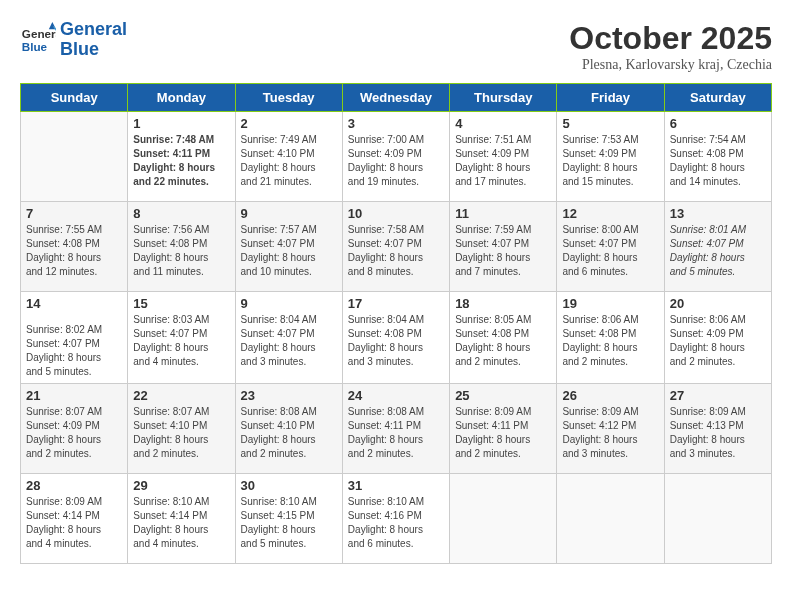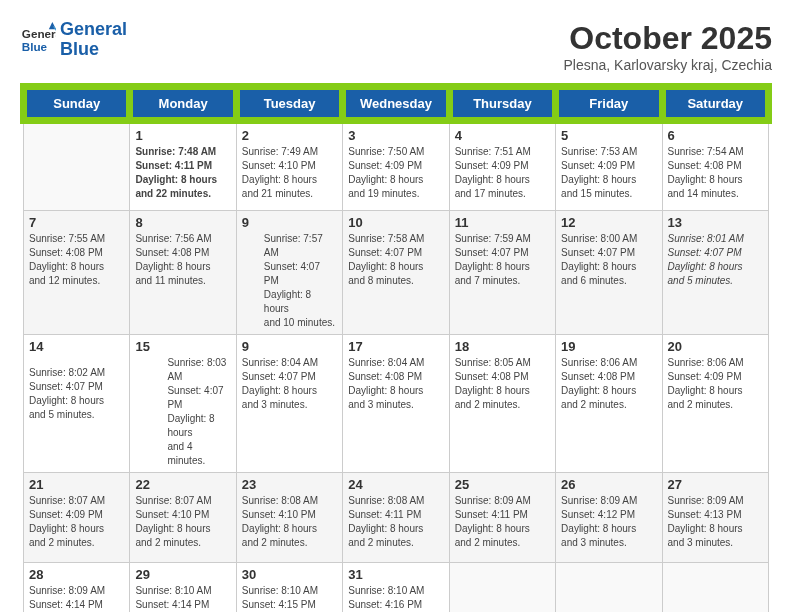--- a/index.html
+++ b/index.html
@@ -38,34 +38,35 @@
       text-align: right;
     }
     .month-title {
       font-size: 32px;
       font-weight: bold;
       color: #333;
     }
     .subtitle {
       font-size: 14px;
       color: #555;
+      font-family: Liberation Serif, serif;
     }
     table {
       width: 100%;
       border-collapse: collapse;
       table-layout: fixed;
     }
     thead tr th {
       background-color: #1a5fa8;
       color: #fff;
       font-size: 13px;
       font-weight: bold;
       text-align: center;
       padding: 6px 4px;
-      border: 7px solid #84cc16;
+      border: 1px solid #84cc16;
     }
     tbody tr td {
       border: 1px solid #ccc;
       vertical-align: top;
       padding: 4px 5px;
       font-size: 10.5px;
       color: #333;
       min-height: 80px;
       height: 90px;
     }
@@ -139,21 +140,21 @@
         </td>
         <td>
           <span class="day-number">2</span>
           <div class="day-info" style="white-space: pre-line;">Sunrise: 7:49 AM
 Sunset: 4:10 PM
 Daylight: 8 hours
 and 21 minutes.</div>
         </td>
         <td>
           <span class="day-number">3</span>
-          <div class="day-info" style="white-space: pre-line;">Sunrise: 7:50 AM
+          <div class="day-info" style="white-space: pre-line;">Sunrise: 7:00 AM
 Sunset: 4:09 PM
 Daylight: 8 hours
 and 19 minutes.</div>
         </td>
         <td>
           <span class="day-number">4</span>
           <div class="day-info" style="white-space: pre-line;">Sunrise: 7:51 AM
 Sunset: 4:09 PM
 Daylight: 8 hours
 and 17 minutes.</div>
@@ -183,21 +184,21 @@
         </td>
         <td>
           <span class="day-number">8</span>
           <div class="day-info" style="white-space: pre-line;">Sunrise: 7:56 AM
 Sunset: 4:08 PM
 Daylight: 8 hours
 and 11 minutes.</div>
         </td>
         <td>
           <span class="day-number">9</span>
-          <div class="day-info" style="white-space: pre-line; margin-left: 22px;">Sunrise: 7:57 AM
+          <div class="day-info" style="white-space: pre-line;">Sunrise: 7:57 AM
 Sunset: 4:07 PM
 Daylight: 8 hours
 and 10 minutes.</div>
         </td>
         <td>
           <span class="day-number">10</span>
           <div class="day-info" style="white-space: pre-line;">Sunrise: 7:58 AM
 Sunset: 4:07 PM
 Daylight: 8 hours
 and 8 minutes.</div>
@@ -227,21 +228,21 @@
       <tr>
         <td>
           <span class="day-number">14</span>
           <div class="day-info" style="white-space: pre-line; margin-top: 12px;">Sunrise: 8:02 AM
 Sunset: 4:07 PM
 Daylight: 8 hours
 and 5 minutes.</div>
         </td>
         <td>
           <span class="day-number">15</span>
-          <div class="day-info" style="white-space: pre-line; margin-left: 32px;">Sunrise: 8:03 AM
+          <div class="day-info" style="white-space: pre-line;">Sunrise: 8:03 AM
 Sunset: 4:07 PM
 Daylight: 8 hours
 and 4 minutes.</div>
         </td>
         <td>
           <span class="day-number">9</span>
           <div class="day-info" style="white-space: pre-line;">Sunrise: 8:04 AM
 Sunset: 4:07 PM
 Daylight: 8 hours
 and 3 minutes.</div>

